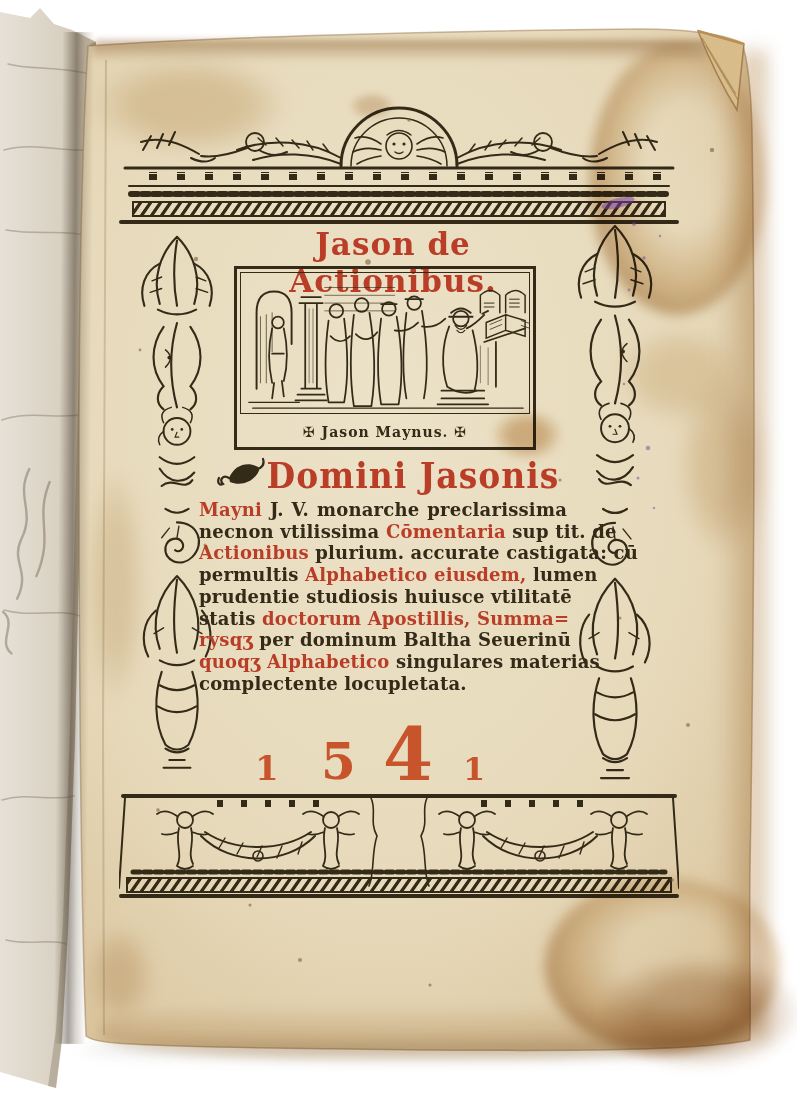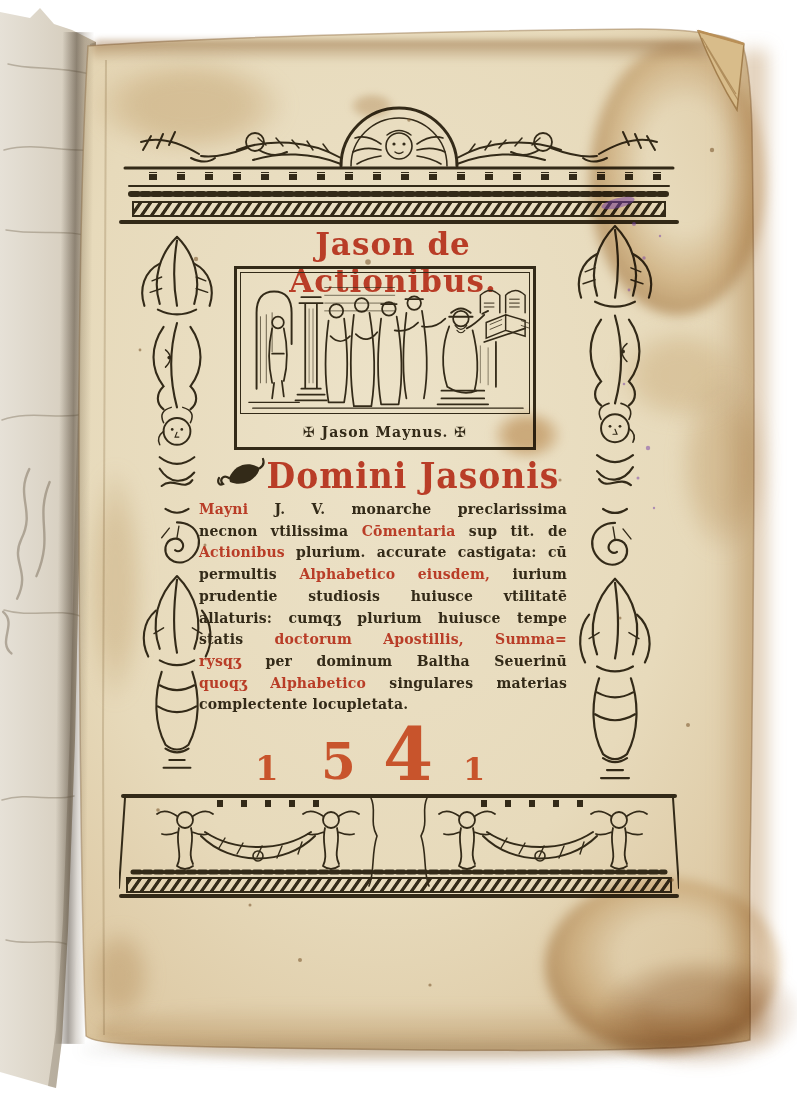--- a/index.html
+++ b/index.html
@@ -14,21 +14,21 @@
 
   
   .content{position:absolute;left:119px;top:100px;width:560px;height:810px;color:var(--ink);}
   .title-line{position:absolute;left:88px;top:126px;width:372px;text-align:center;
     font-size:31px;font-weight:bold;color:var(--red);letter-spacing:1px;
     font-family:"DejaVu Serif", serif;transform:scaleY(1.04);}
   .heading-row{position:absolute;left:80px;top:354px;width:372px;height:42px;display:flex;align-items:center;}
   .heading-row .leaf{margin-left:16px;flex:0 0 auto;}
   .heading-text{flex:1;text-align:center;font-size:33px;font-weight:bold;color:var(--red);
     letter-spacing:1px;padding-right:10px;transform:scaleY(1.05);}
-  .body-text{position:absolute;left:80px;top:399px;width:368px;font-size:14px;font-weight:bold;
+  .body-text{position:absolute;left:80px;top:399px;width:368px;font-size:18px;font-weight:bold;
     line-height:21.7px;letter-spacing:.2px;}
   .bline{text-align:justify;text-align-last:justify;white-space:nowrap;}
   .bline.last{text-align-last:left;}
   .bline .r{color:var(--red);}
   .bline .k{color:var(--ink);}
   .date-digit{position:absolute;font-weight:bold;color:var(--date-red);font-family:"DejaVu Serif", serif;}
   .d1{left:136px;top:648px;font-size:34px;}
   .d2{left:202px;top:632px;font-size:50px;}
   .d3{left:264px;top:612px;font-size:72px;}
   .d4{left:344px;top:650px;font-size:32px;}
@@ -237,23 +237,22 @@
         <path d="M14,22 C20,8 34,5 45,12 C41,25 27,31 15,26 Z" fill="#332a18"></path>
         <path d="M14,22 C8,18 4,24 8,28 C4,30 2,26 4,22 M45,12 q5,-3 3,-9" stroke="#332a18" stroke-width="2.2" fill="none" stroke-linecap="round"></path>
       </svg>
       <span class="heading-text">Domini Jasonis</span>
     </div>
 
     <div class="body-text">
         <div class="bline"><span class="r">Mayni </span><span class="k">J. V. monarche preclarissima</span></div>
         <div class="bline"><span class="k">necnon vtilissima </span><span class="r">Cōmentaria</span><span class="k"> sup tit. de</span></div>
         <div class="bline"><span class="r">Actionibus</span><span class="k"> plurium. accurate castigata: cū</span></div>
-        <div class="bline"><span class="k">permultis </span><span class="r">Alphabetico eiusdem,</span><span class="k"> iurium</span></div>
+        <div class="bline"><span class="k">permultis </span><span class="r">Alphabetico eiusdem,</span><span class="k"> lumen</span></div>
         <div class="bline"><span class="k">prudentie studiosis huiusce vtilitatē</span></div>
-        <div class="bline"><span class="k">allaturis: cumqʒ plurium huiusce tempe</span></div>
         <div class="bline"><span class="k">statis </span><span class="r">doctorum Apostillis, Summa=</span></div>
         <div class="bline"><span class="r">rysqʒ</span><span class="k"> per dominum Baltha Seuerinū</span></div>
         <div class="bline"><span class="r">quoqʒ Alphabetico</span><span class="k"> singulares materias</span></div>
         <div class="bline last"><span class="k">complectente locupletata.</span></div>
       </div>
 
     <span class="date-digit d1">1</span>
     <span class="date-digit d2">5</span>
     <span class="date-digit d3">4</span>
     <span class="date-digit d4">1</span>

